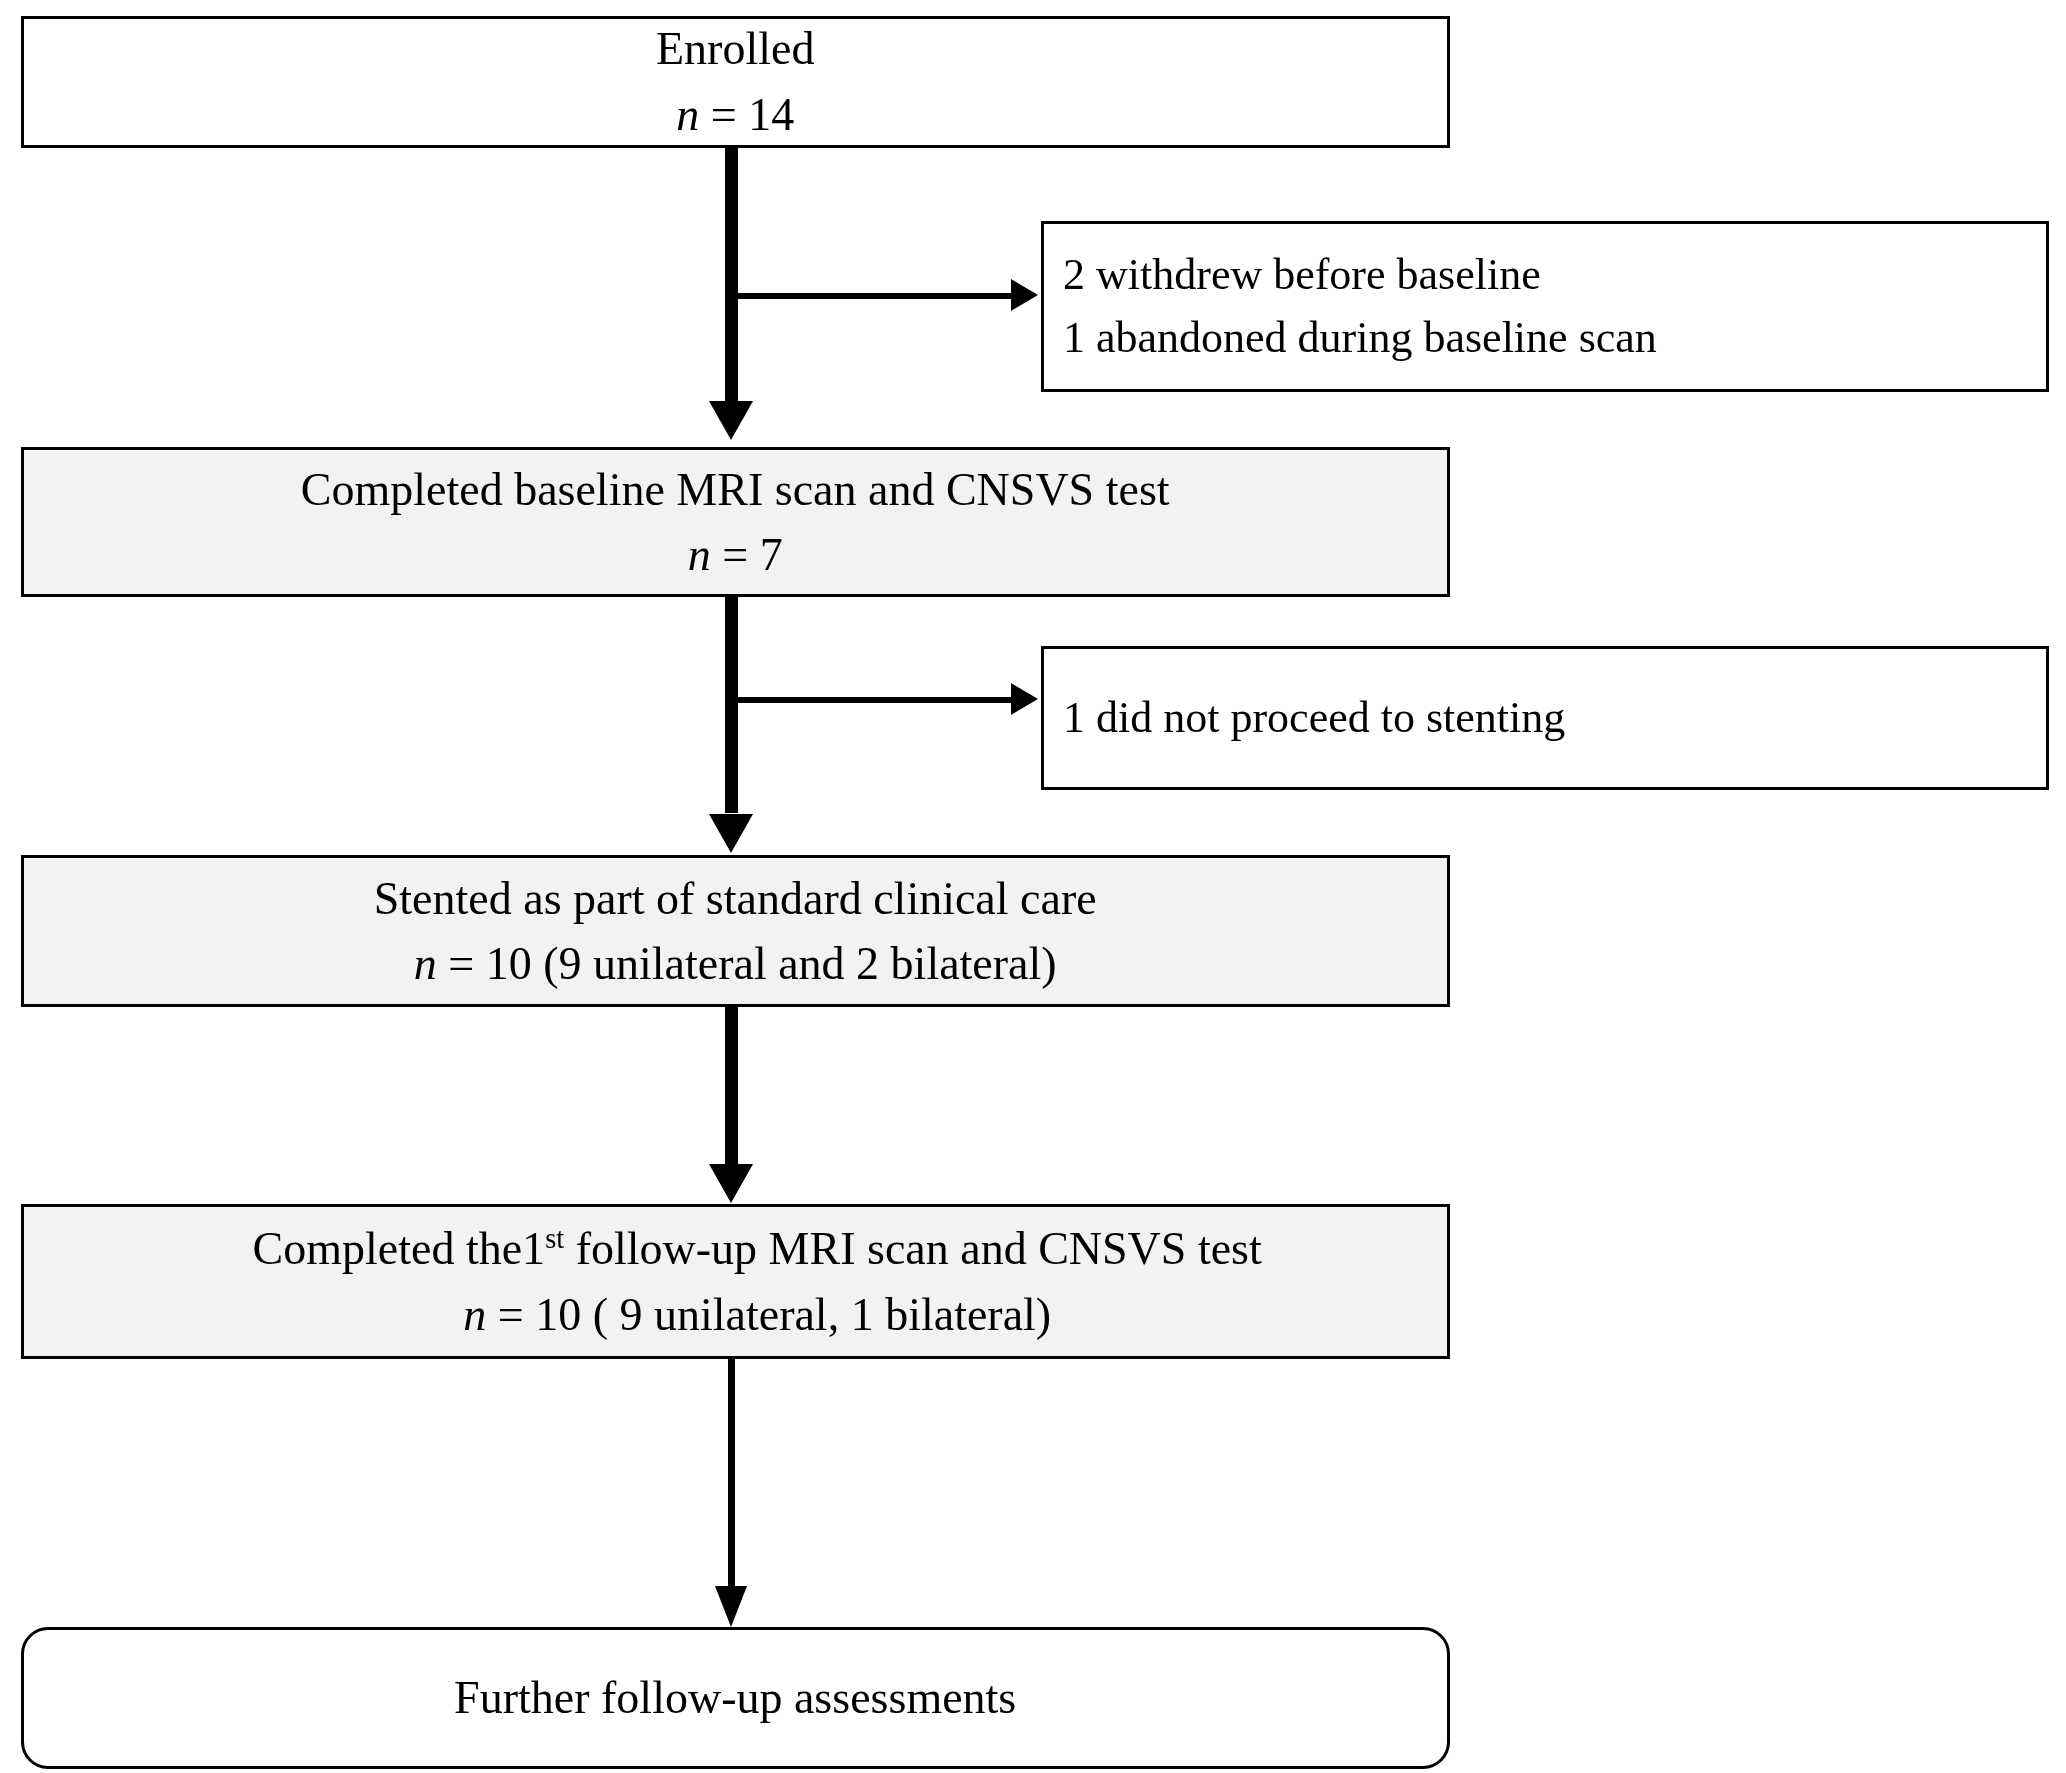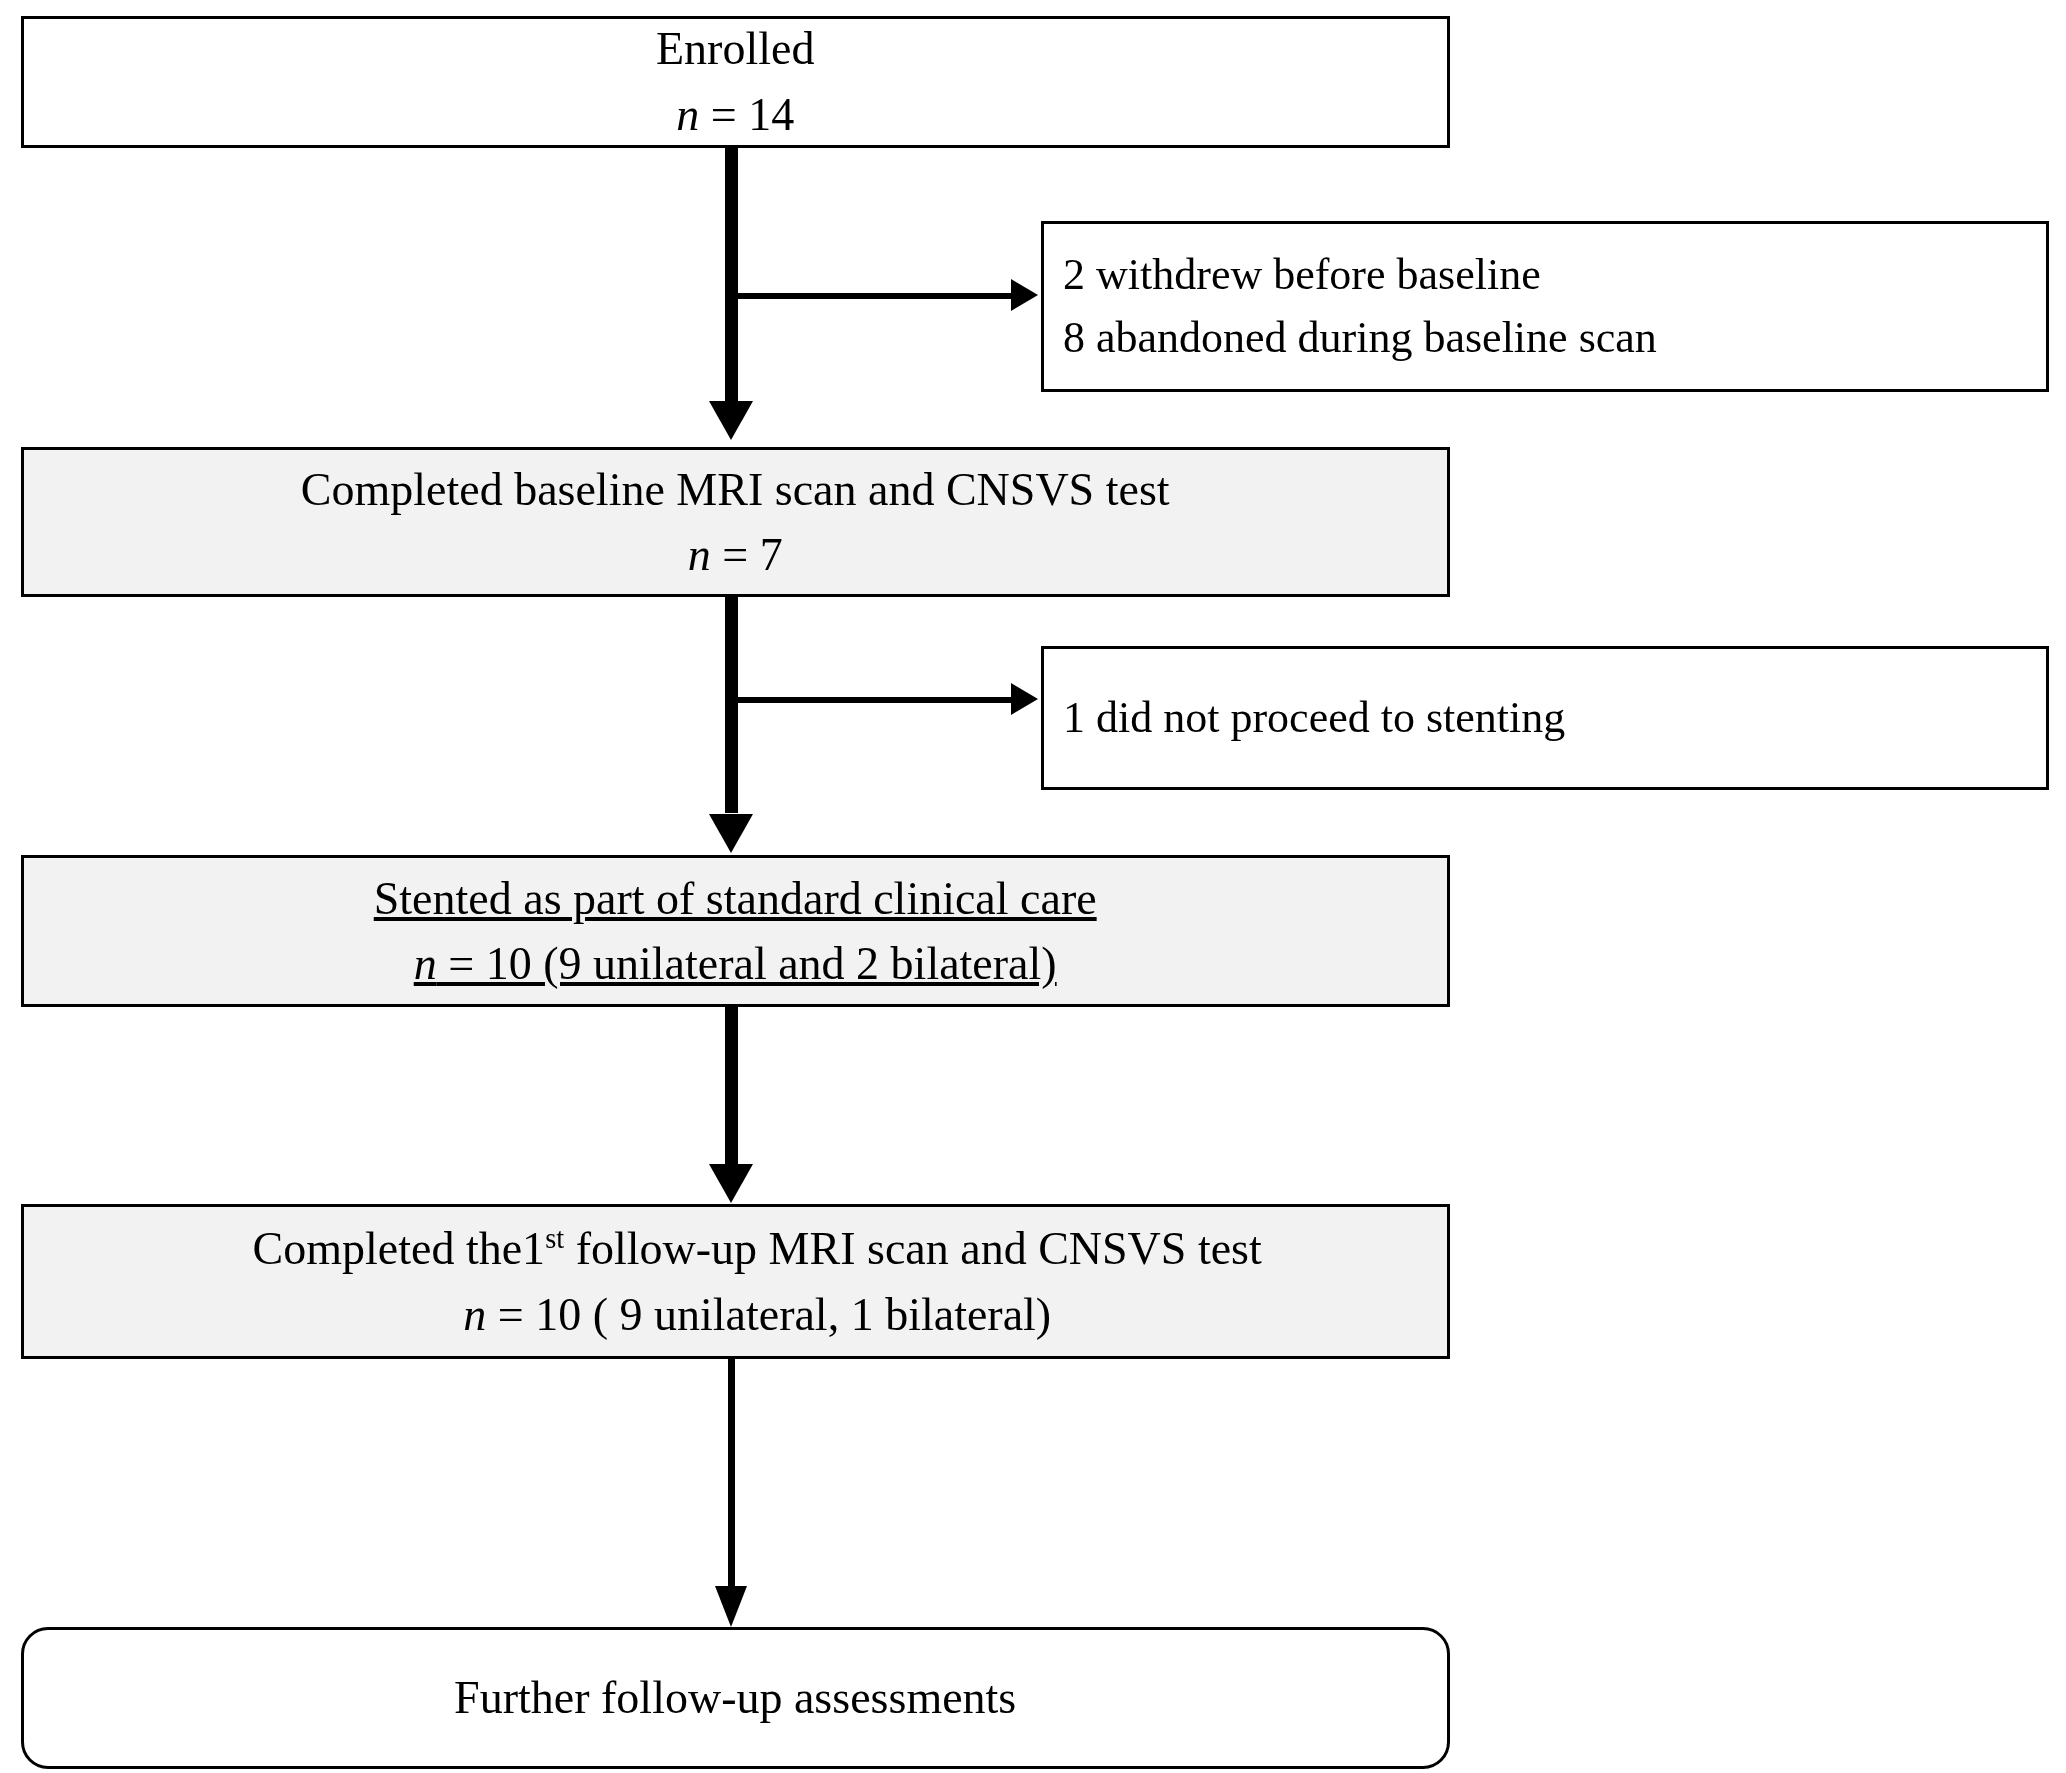--- a/index.html
+++ b/index.html
@@ -100,39 +100,39 @@
   </div>
 
   <div class="vline vthick" style="left:725px; top:147px; width:12.5px; height:254px;"></div>
   <div class="arrowhead-down" style="left:709px; top:401px;"></div>
 
   <div class="hline" style="left:738px; top:293px; width:276px;"></div>
   <div class="arrowhead-right" style="left:1011px; top:279px;"></div>
 
   <div class="node side" style="left:1041px; top:213px; width:1008px; height:171px;margin-top:8px;">
     <span class="line-row">2 withdrew before baseline</span>
-    <span class="line-row">8 abandoned during baseline scan</span>
+    <span class="line-row">1 abandoned during baseline scan</span>
   </div>
 
   <div class="node main shaded" style="left:20.7px; top:447px; width:1429px; height:150px;">
     <span class="line-row">Completed baseline MRI scan and CNSVS test</span>
     <span class="line-row"><span class="ital">n</span><span> = 7</span></span>
   </div>
 
   <div class="vline vthick" style="left:725px; top:596px; width:12.5px; height:217px;"></div>
   <div class="arrowhead-down" style="left:709px; top:814px;"></div>
 
   <div class="hline" style="left:738px; top:697px; width:276px;"></div>
   <div class="arrowhead-right" style="left:1011px; top:683px;"></div>
 
   <div class="node side" style="left:1041px; top:646px; width:1008px; height:144px;">
     <span class="line-row">1 did not proceed to stenting</span>
   </div>
 
-  <div class="node main shaded" style="left:20.7px; top:855px; width:1429px; height:152px;text-decoration:underline;">
+  <div class="node main shaded" style="left:20.7px; top:855px; width:1429px; height:152px;">
     <span class="line-row">Stented as part of standard clinical care</span>
     <span class="line-row"><span class="ital">n</span><span> = 10 (9 unilateral and 2 bilateral)</span></span>
   </div>
 
   <div class="vline vthick" style="left:725px; top:1006px; width:12.5px; height:158px;"></div>
   <div class="arrowhead-down" style="left:709px; top:1164px;"></div>
 
   <div class="node main shaded" style="left:20.7px; top:1204px; width:1429px; height:155px;padding-left:44px;">
     <span class="line-row"><span>Completed the1</span><sup>st</sup><span> follow-up MRI scan and CNSVS test</span></span>
     <span class="line-row"><span class="ital">n</span><span> = 10 ( 9 unilateral, 1 bilateral)</span></span>

